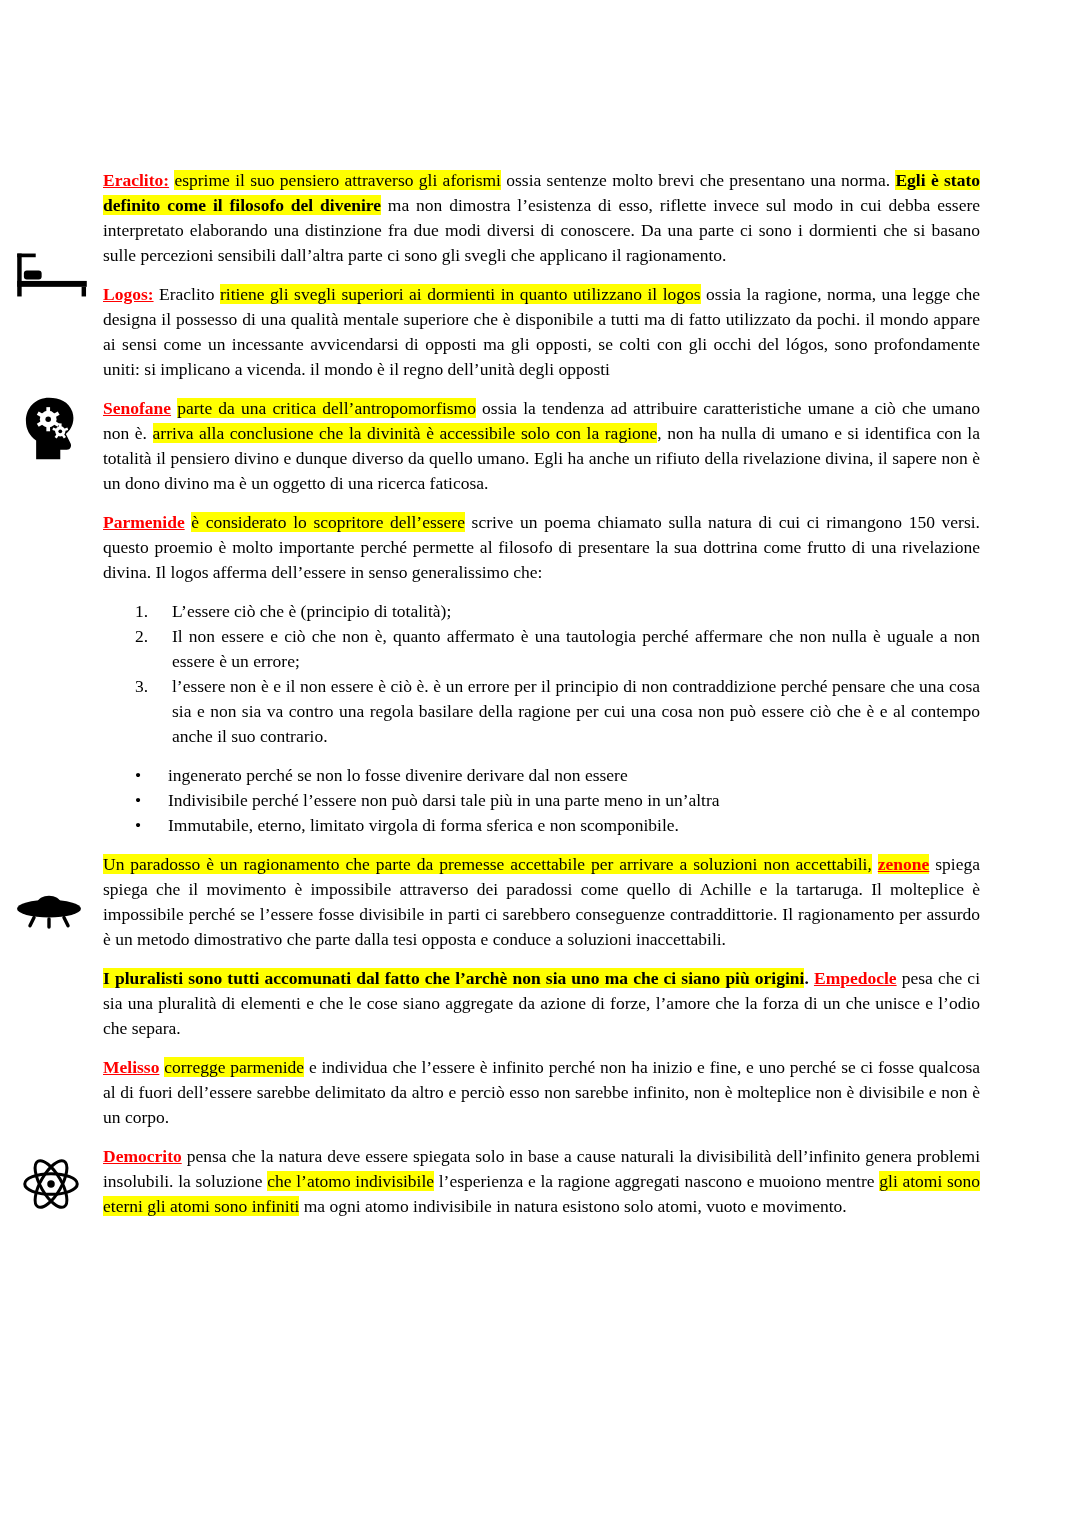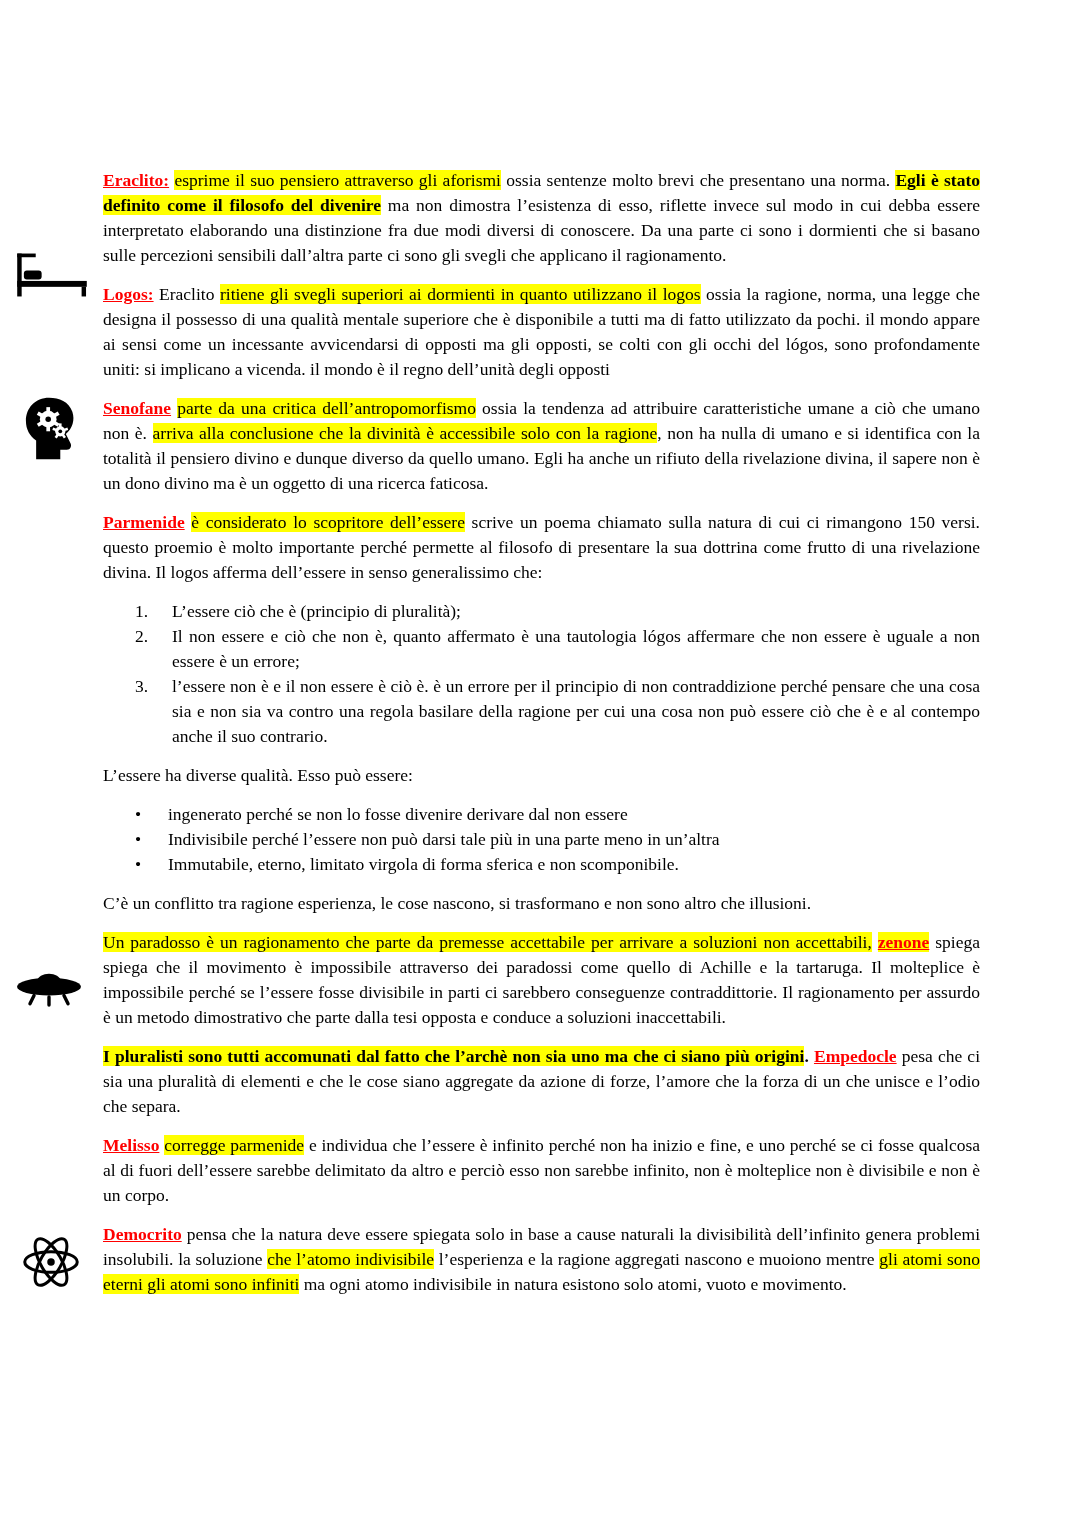--- a/index.html
+++ b/index.html
@@ -67,50 +67,48 @@
             </g>
             <circle cx="40" cy="38" r="2" fill="#000"></circle>
           </svg>
         </span><span class="term">Senofane</span><span> </span><span class="hl">parte da una critica dell’antropomorfismo</span><span> ossia la tendenza ad attribuire caratteristiche umane a ciò che umano non è. </span><span class="hl">arriva alla conclusione che la divinità è accessibile solo con la ragione</span><span>, non ha nulla di umano e si identifica con la totalità il pensiero divino e dunque diverso da quello umano. Egli ha anche un rifiuto della rivelazione divina, il sapere non è un dono divino ma è un oggetto di una ricerca faticosa.</span></p>
 
     <p class="para"><span class="term">Parmenide</span><span> </span><span class="hl">è considerato lo scopritore dell’essere</span><span> scrive un poema chiamato sulla natura di cui ci rimangono 150 versi. questo proemio è molto importante perché permette al filosofo di presentare la sua dottrina come frutto di una rivelazione divina. Il logos afferma dell’essere in senso generalissimo che:</span></p>
 
     <div class="vlist">
       <div class="vitem">
           <span class="marker">1.</span>
-          <span class="txt">L’essere ciò che è (principio di pluralità);</span>
+          <span class="txt">L’essere ciò che è (principio di totalità);</span>
         </div>
       <div class="vitem">
           <span class="marker">2.</span>
-          <span class="txt">Il non essere e ciò che non è, quanto affermato è una tautologia lógos affermare che non essere è uguale a non essere è un errore;</span>
+          <span class="txt">Il non essere e ciò che non è, quanto affermato è una tautologia perché affermare che non nulla è uguale a non essere è un errore;</span>
         </div>
       <div class="vitem">
           <span class="marker">3.</span>
           <span class="txt">l’essere non è e il non essere è ciò è. è un errore per il principio di non contraddizione perché pensare che una cosa sia e non sia va contro una regola basilare della ragione per cui una cosa non può essere ciò che è e al contempo anche il suo contrario.</span>
         </div>
     </div>
 
-    <p class="para"><span>L’essere ha diverse qualità. Esso può essere:</span></p>
 
     <div class="vlist">
       <div class="vitem bullet">
           <span class="marker">•</span>
           <span class="txt">ingenerato perché se non lo fosse divenire derivare dal non essere</span>
         </div>
       <div class="vitem bullet">
           <span class="marker">•</span>
           <span class="txt">Indivisibile perché l’essere non può darsi tale più in una parte meno in un’altra</span>
         </div>
       <div class="vitem bullet">
           <span class="marker">•</span>
           <span class="txt">Immutabile, eterno, limitato virgola di forma sferica e non scomponibile.</span>
         </div>
     </div>
 
-    <p class="para"><span>C’è un conflitto tra ragione esperienza, le cose nascono, si trasformano e non sono altro che illusioni.</span></p>
 
     <p class="para">
       <span class="margin-icon icon-ufo">
           <svg width="68" height="44" viewBox="0 0 100 64" xmlns="http://www.w3.org/2000/svg">
             <path fill="#000" d="M32 26 C34 10 66 10 68 26 Z"></path>
             <ellipse cx="50" cy="33" rx="47" ry="13" fill="#000"></ellipse>
             <g stroke="#000" stroke-width="5" stroke-linecap="round">
               <line x1="28" y1="46" x2="22" y2="58"></line>
               <line x1="50" y1="48" x2="50" y2="60"></line>
               <line x1="72" y1="46" x2="78" y2="58"></line>

